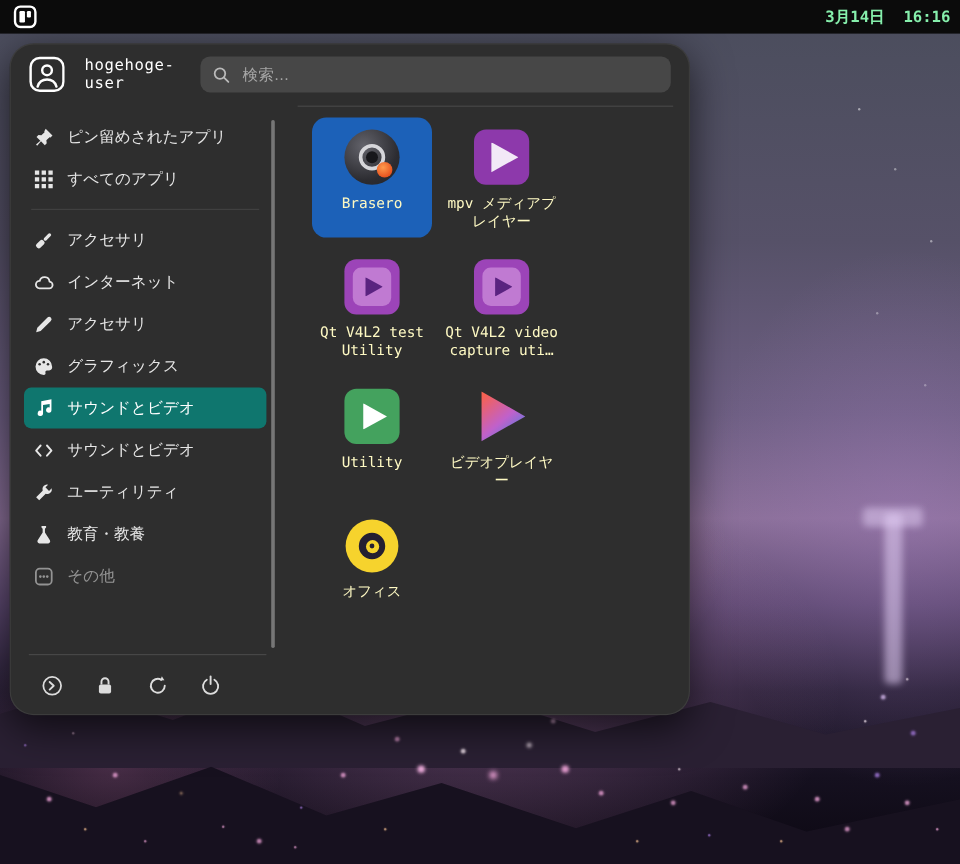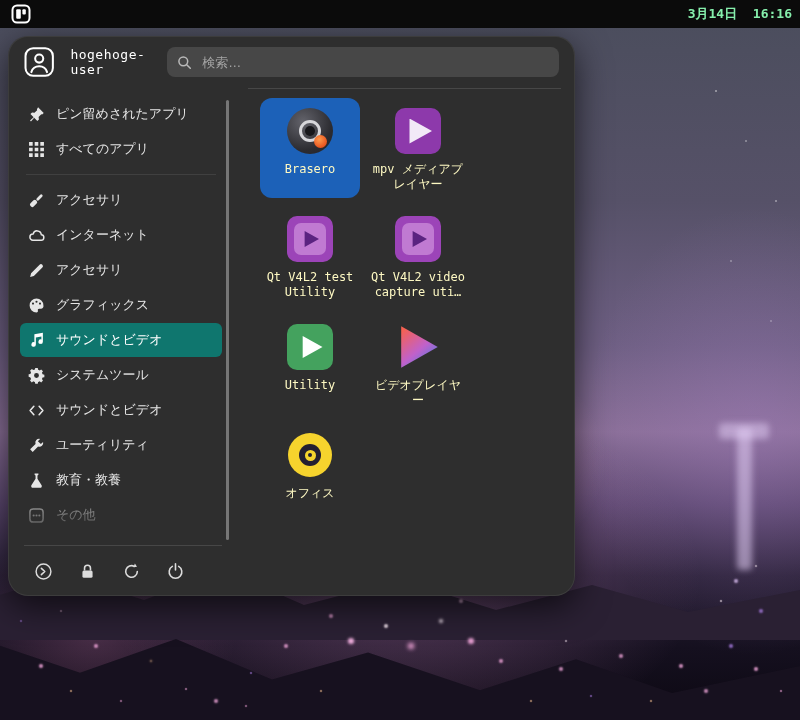--- a/index.html
+++ b/index.html
@@ -209,28 +209,20 @@
 
     <div class="side-item selected" style="background: #0f766e;">
       <span class="s-icon">
         <svg viewBox="0 0 16 16" fill="currentColor">
             <path d="M6 2.2l8-1.5v8.4a2.1 2.1 0 1 1-1.4-2V4.3l-5.2.9v6.5a2.1 2.1 0 1 1-1.4-2z"></path>
           </svg>
       </span>
       <span class="s-label">サウンドとビデオ</span>
     </div>
 
-    <div class="side-item">
-      <span class="s-icon">
-        <svg viewBox="0 0 16 16" fill="currentColor">
-            <path fill-rule="evenodd" d="M6.8 1h2.4l.3 1.7c.5.1 1 .3 1.5.6l1.4-1 1.7 1.7-1 1.4c.3.5.5 1 .6 1.5l1.7.3v2.4l-1.7.3a5 5 0 0 1-.6 1.5l1 1.4-1.7 1.7-1.4-1a5 5 0 0 1-1.5.6l-.3 1.7H6.8l-.3-1.7a5 5 0 0 1-1.5-.6l-1.4 1-1.7-1.7 1-1.4a5 5 0 0 1-.6-1.5L.6 9.2V6.8l1.7-.3c.1-.5.3-1 .6-1.5l-1-1.4 1.7-1.7 1.4 1c.5-.3 1-.5 1.5-.6zM8 5.7a2.3 2.3 0 1 0 0 4.6 2.3 2.3 0 0 0 0-4.6z"></path>
-          </svg>
-      </span>
-      <span class="s-label">システムツール</span>
-    </div>
 
     <div class="side-item">
       <span class="s-icon">
         <svg viewBox="0 0 16 16">
             <path d="M5.5 4L2 8l3.5 4M10.5 4L14 8l-3.5 4" fill="none" stroke="currentColor" stroke-width="1.5" stroke-linecap="round" stroke-linejoin="round"></path>
           </svg>
       </span>
       <span class="s-label">サウンドとビデオ</span>
     </div>
 

